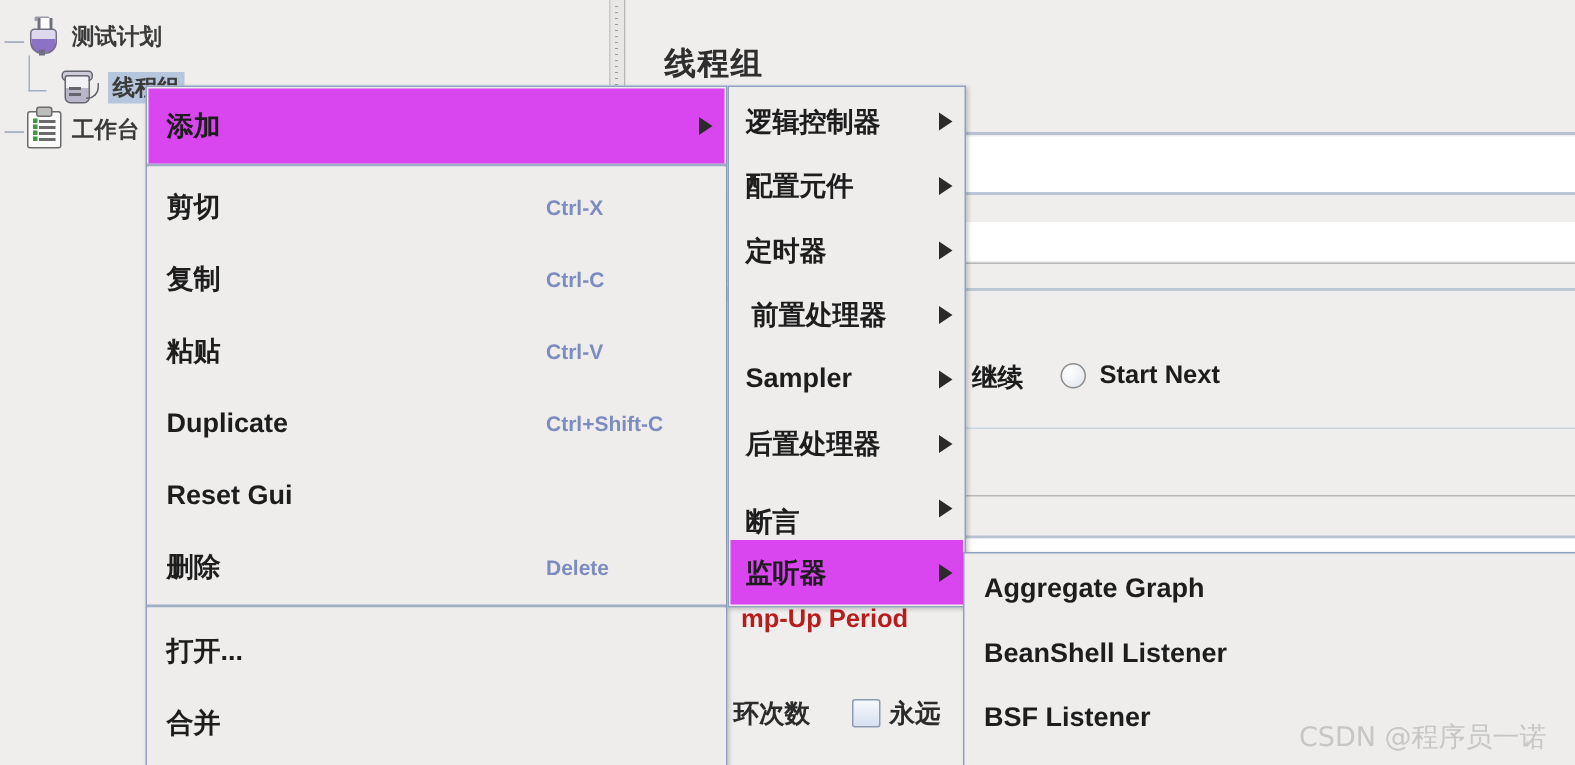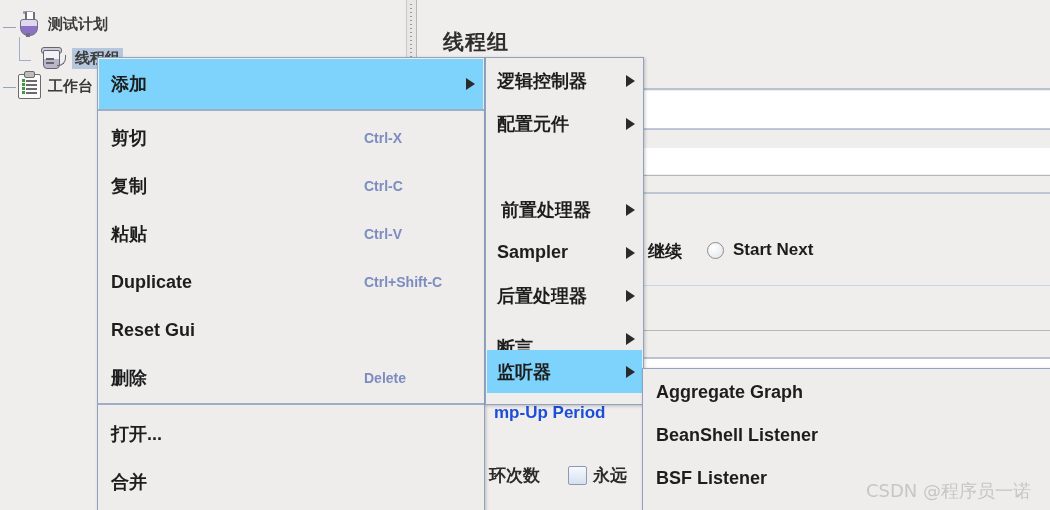--- a/index.html
+++ b/index.html
@@ -54,31 +54,31 @@
   .whitebar{position:absolute;left:0;right:0;background:#ffffff;}
 
   .grouplabel{position:absolute;font-size:17px;font-weight:bold;color:#2e2e2e;background:#efeeed;padding:0 6px;}
   .grouprule{position:absolute;height:2px;background:#8e9fbb;opacity:.5;}
 
   .radio-row{position:absolute;display:flex;align-items:center;gap:9px;font-size:17px;font-weight:bold;color:#1c1c1c;}
   .radio{width:15px;height:15px;border-radius:50%;border:1.5px solid #8d8d8d;background:radial-gradient(circle at 35% 32%,#ffffff,#dfe4ea);display:inline-block;position:relative;}
   .radio.on::after{content:"";position:absolute;left:3px;top:3px;width:7px;height:7px;border-radius:50%;background:#121212;}
 
   .bgtext{position:absolute;font-size:17px;font-weight:bold;color:#2b2b2b;white-space:nowrap;}
-  .bgtext.blue{color:#1d4ed8;}
+  .bgtext.blue{color:#b91c1c;}
   .checkbox{position:absolute;width:17px;height:17px;background:linear-gradient(#f6f9ff,#d5e0f0);border:1.5px solid #8d9bb2;border-radius:2px;}
 
   
   .menu{position:absolute;background:#eeedec;border:1px solid #8fa2c0;box-shadow:1px 1px 3px rgba(0,0,0,.22);}
   .mi{position:relative;display:flex;align-items:center;box-sizing:border-box;
       font-size:18px;font-weight:bold;color:#1d1d1d;white-space:nowrap;}
   .mi .lbl{flex:0 0 auto;}
   .mi .acc{position:absolute;font-size:14px;font-weight:bold;color:#7c8cc0;}
   .mi .arrow{position:absolute;width:0;height:0;border-left:9px solid #2a2a2a;border-top:6px solid transparent;border-bottom:6px solid transparent;}
-  .mi.hl{background:#7dd3fc;}
+  .mi.hl{background:#d946ef;}
   .msep{position:absolute;left:0;right:0;height:2px;background:#8fa2c0;opacity:.85;}
   .msep-in{position:absolute;left:1px;right:1px;height:3px;background:#eeedec;}
 
   .wm{position:absolute;font-size:18px;color:#c6c6c6;font-family:"DejaVu Sans",sans-serif;white-space:nowrap;}
 </style>
 </head>
 <body>
 
 <div id="app-bg">
 
@@ -212,37 +212,41 @@
 
 <div class="menu" id="menu2" style="left:485px;top:57px;width:157px;height:346px;">
     <div class="mi" style="position: absolute; left: 1px; right: 1px; top: 1px; height: 43px; padding-left: 10px;">
       <span class="lbl">逻辑控制器</span>
       <span class="arrow" style="right: 7px; top: 15.5px;"></span>
     </div>
     <div class="mi" style="position: absolute; left: 1px; right: 1px; top: 44px; height: 43px; padding-left: 10px;">
       <span class="lbl">配置元件</span>
       <span class="arrow" style="right: 7px; top: 15.5px;"></span>
     </div>
+    <div class="mi" style="position: absolute; left: 1px; right: 1px; top: 87px; height: 43px; padding-left: 10px;">
+      <span class="lbl">定时器</span>
+      <span class="arrow" style="right: 7px; top: 15.5px;"></span>
+    </div>
     <div class="mi" style="position: absolute; left: 1px; right: 1px; top: 130px; height: 43px; padding-left: 14px;">
       <span class="lbl">前置处理器</span>
       <span class="arrow" style="right: 7px; top: 15.5px;"></span>
     </div>
     <div class="mi" style="position: absolute; left: 1px; right: 1px; top: 173px; height: 43px; padding-left: 10px;">
       <span class="lbl">Sampler</span>
       <span class="arrow" style="right: 7px; top: 15.5px;"></span>
     </div>
     <div class="mi" style="position: absolute; left: 1px; right: 1px; top: 216px; height: 43px; padding-left: 10px;">
       <span class="lbl">后置处理器</span>
       <span class="arrow" style="right: 7px; top: 15.5px;"></span>
     </div>
     <div class="mi" style="position: absolute; left: 1px; right: 1px; top: 259px; height: 43px; padding-left: 10px; align-items: flex-end;">
       <span class="lbl">断言</span>
       <span class="arrow" style="right: 7px; top: 15.5px;"></span>
     </div>
-    <div class="mi hl" style="position: absolute; left: 1px; right: 1px; top: 292px; height: 43px; padding-left: 10px;">
+    <div class="mi hl" style="position: absolute; left: 1px; right: 1px; top: 302px; height: 43px; padding-left: 10px;">
       <span class="lbl">监听器</span>
       <span class="arrow" style="right: 7px; top: 15.5px;"></span>
     </div>
   </div>
 
 <div class="menu" id="menu3" style="left:642px;top:368px;width:408px;height:145px;">
     <div class="mi" style="position: absolute; left: 1px; right: 1px; top: 2px; height: 43px; padding-left: 12px;">
       <span class="lbl">Aggregate Graph</span>
     </div>
     <div class="mi" style="position: absolute; left: 1px; right: 1px; top: 45px; height: 43px; padding-left: 12px;">

